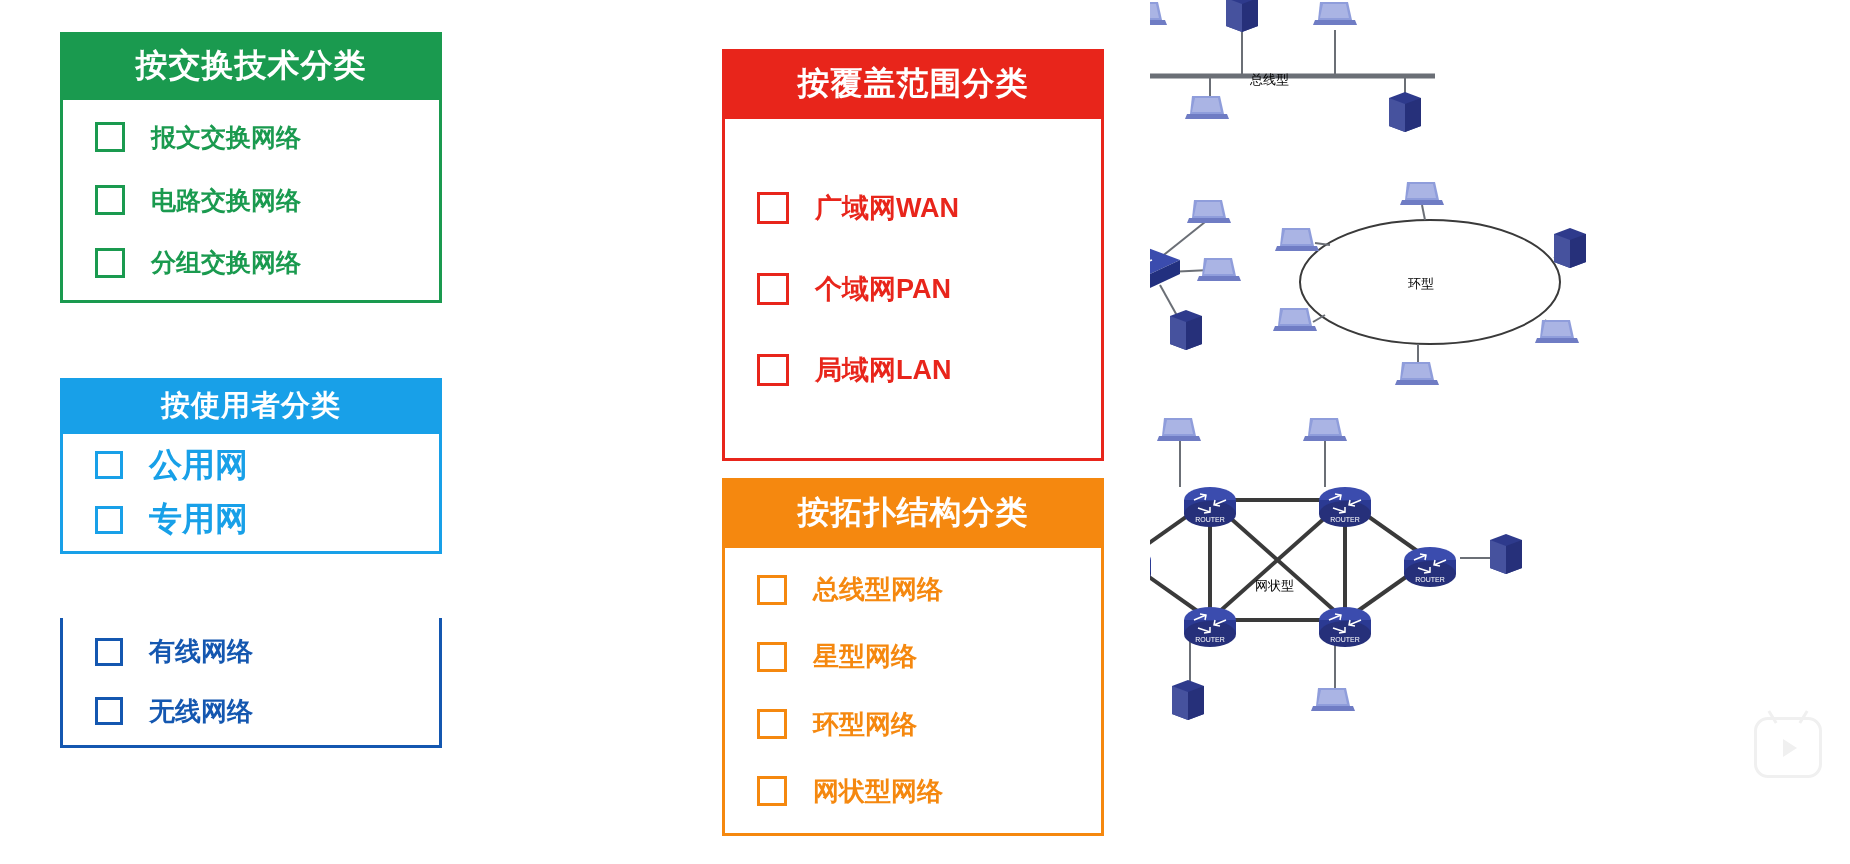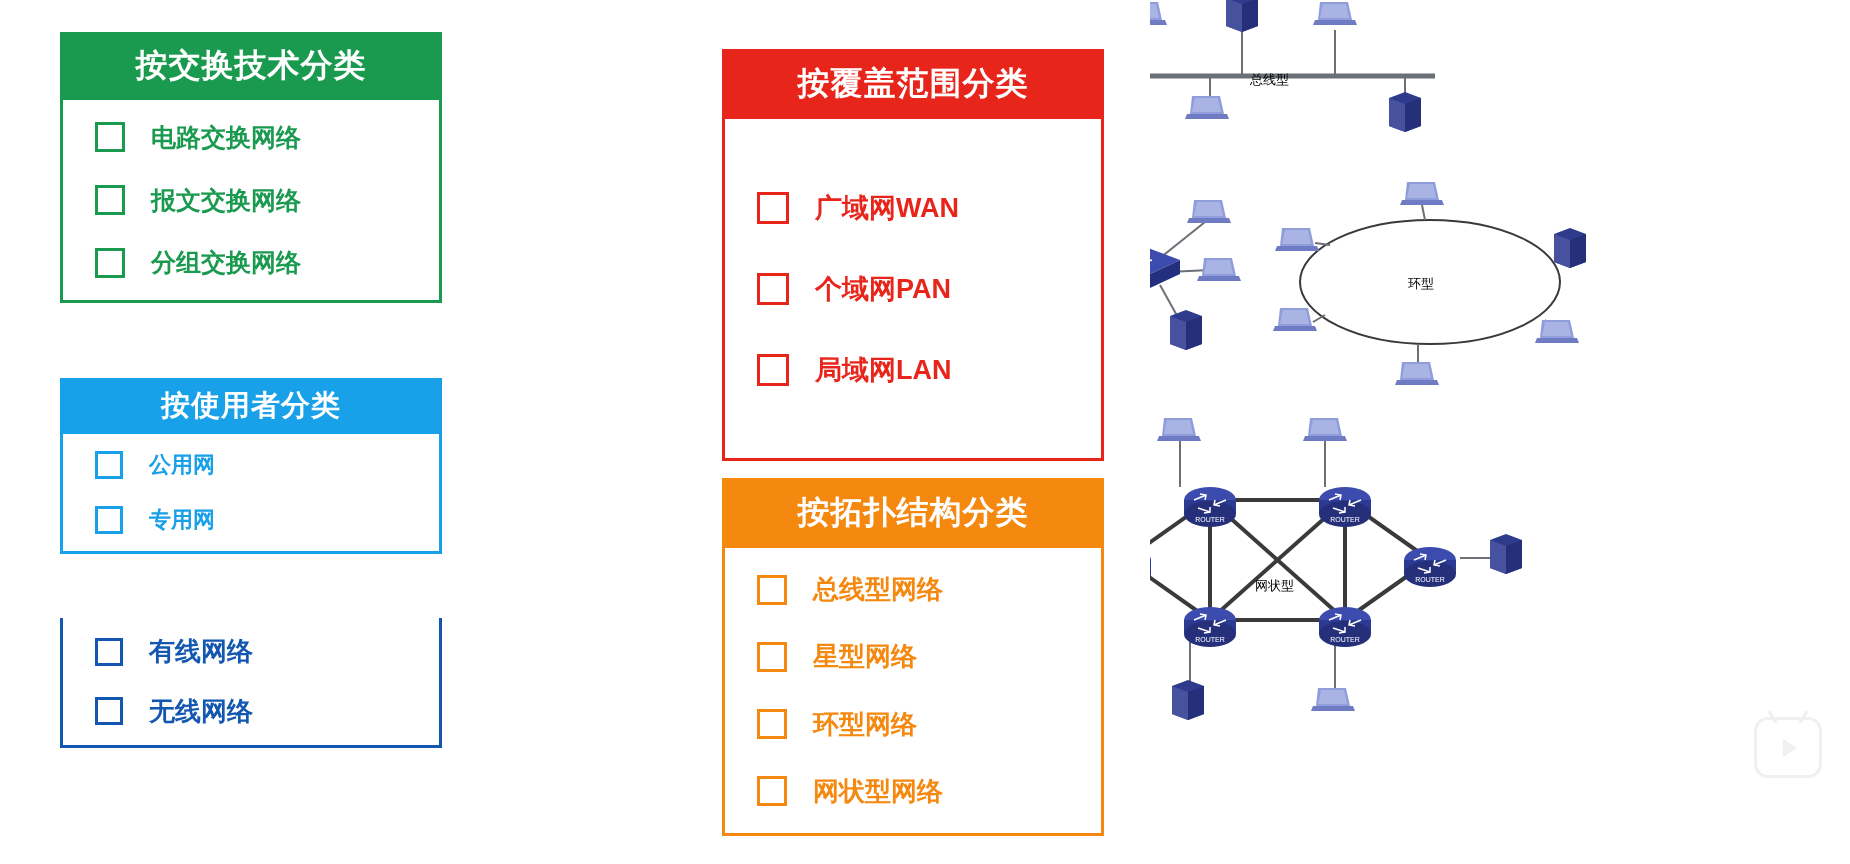--- a/index.html
+++ b/index.html
@@ -83,21 +83,21 @@
   #card-switching .card-body  { height: 203px; padding: 6px 0 6px 32px; }
   #card-switching .item       { height: 64px; }
   #card-switching .chk        { width: 30px; height: 30px; }
   #card-switching .item-label { font-size: 25px; margin-left: 26px; }
 
   #card-user { left: 60px; top: 378px; width: 382px; }
   #card-user .card-title { height: 56px; font-size: 29px; }
   #card-user .card-body  { height: 120px; padding: 4px 0 4px 32px; }
   #card-user .item       { height: 56px; }
   #card-user .chk        { width: 28px; height: 28px; }
-  #card-user .item-label { font-size: 22px; margin-left: 26px; }
+  #card-user .item-label { font-size: 33px; margin-left: 26px; }
 
   #card-media { left: 60px; top: 618px; width: 382px; }
   #card-media .card-title { height: 58px; font-size: 30px; }
   #card-media .card-body  { height: 130px; padding: 4px 16px 4px 32px; }
   #card-media .item       { height: 61px; }
   #card-media .chk        { width: 28px; height: 28px; }
   #card-media .item-label { font-size: 26px; margin-left: 26px; }
 
   #card-scope { left: 722px; top: 32px; width: 382px; }
   #card-scope .card-title { height: 70px; font-size: 32px; margin-top: 17px; }
@@ -157,25 +157,25 @@
   #watermark .ear-r { right: 14px; transform: rotate(32deg); }
 </style>
 </head>
 <body>
 
 <div class="card green" id="card-switching">
   <div class="card-title">按交换技术分类</div>
   <div class="card-body">
     <div class="item">
       <span class="chk"></span>
+      <span class="item-label">报文交换网络</span>
+    </div>
+    <div class="item">
+      <span class="chk"></span>
       <span class="item-label">电路交换网络</span>
-    </div>
-    <div class="item">
-      <span class="chk"></span>
-      <span class="item-label">报文交换网络</span>
     </div>
     <div class="item">
       <span class="chk"></span>
       <span class="item-label">分组交换网络</span>
     </div>
   </div>
 </div>
 
 <div class="card cyan" id="card-user">
   <div class="card-title">按使用者分类</div>

